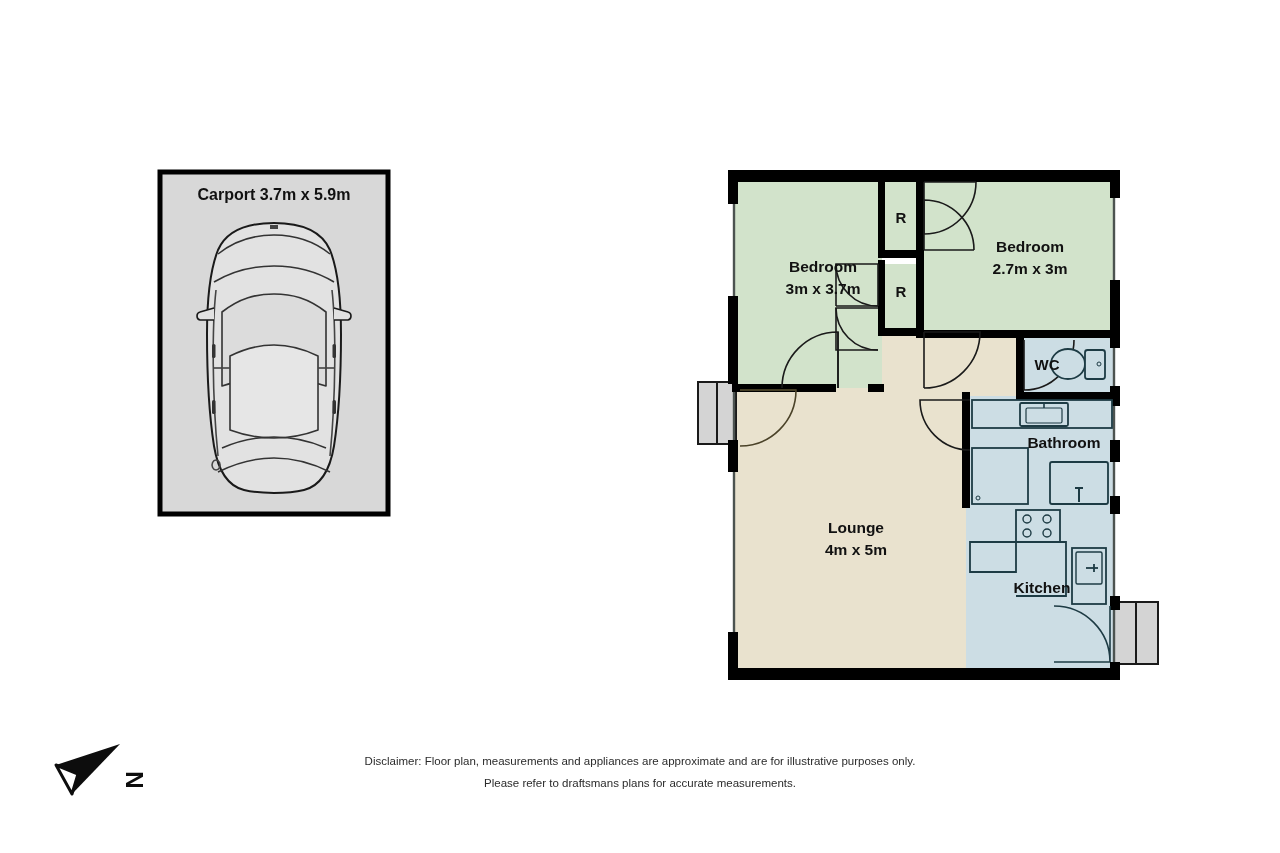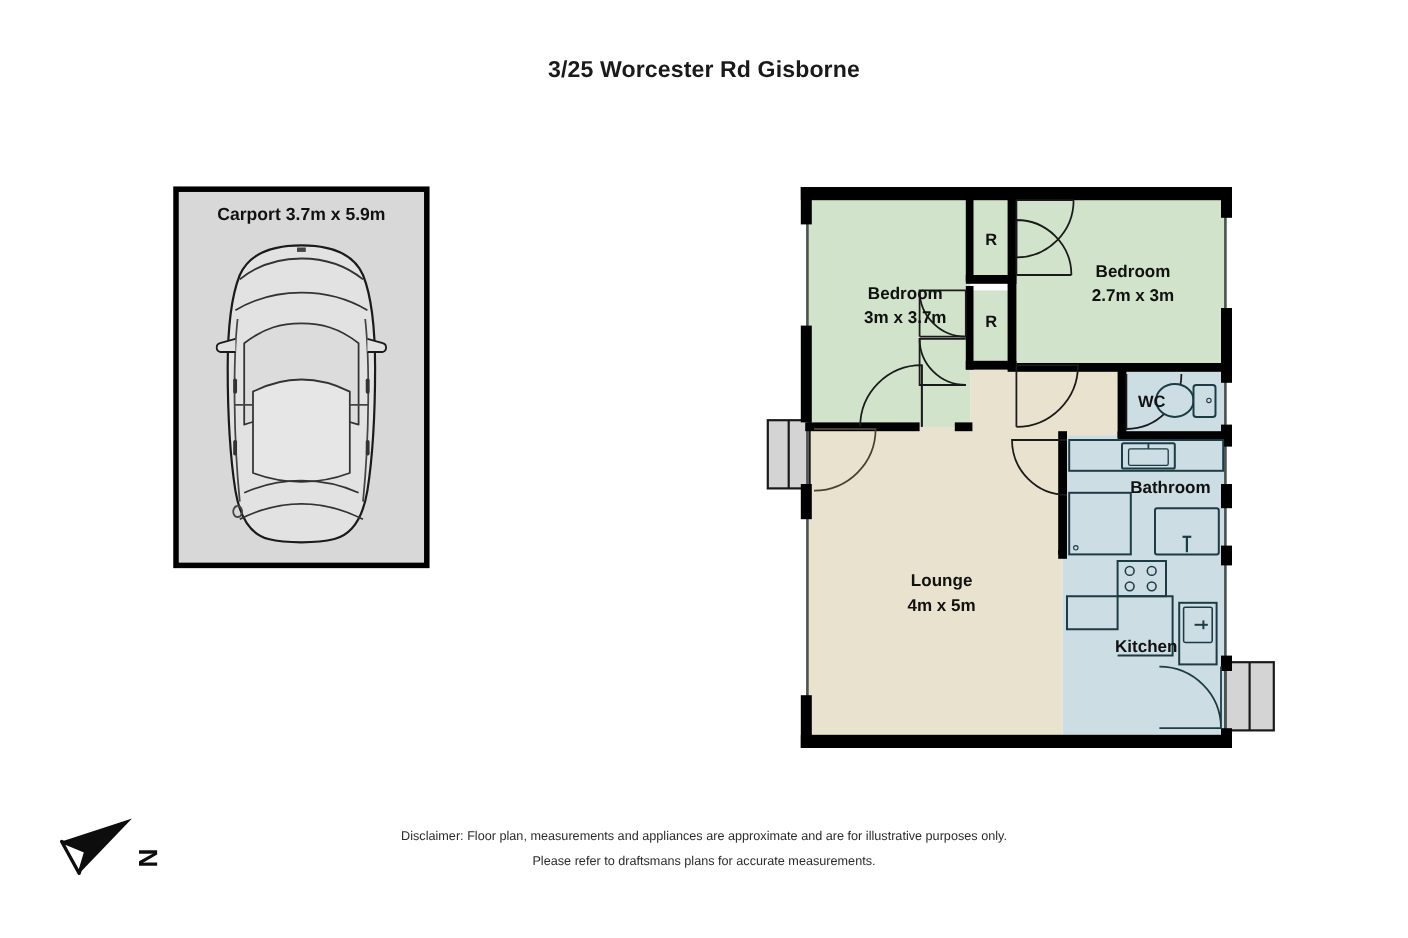--- a/index.html
+++ b/index.html
@@ -54,21 +54,20 @@
     font-size: 16px;
     fill: #111111;
     text-anchor: middle;
   }
 </style>
 </head>
 <body>
 
 <div id="plan-root">
 
-  <div class="page-title">3/25 Worcester Rd Gisborne</div>
 
   <svg style="position:absolute; left:155px; top:166px;" width="240" height="356" viewBox="0 0 240 356">
     <rect x="5" y="6" width="228" height="342" fill="#d8d8d8" stroke="#000000" stroke-width="5"></rect>
     <text class="carport-label" x="119" y="34">Carport 3.7m x 5.9m</text>
 
     <g transform="translate(119,190)" fill="none" stroke="#2b2b2b" stroke-width="1.6" stroke-linejoin="round">
 
       <path d="M0,-133
                C 28,-133 48,-124 56,-106
                C 64,-86 67,-56 67,-22

